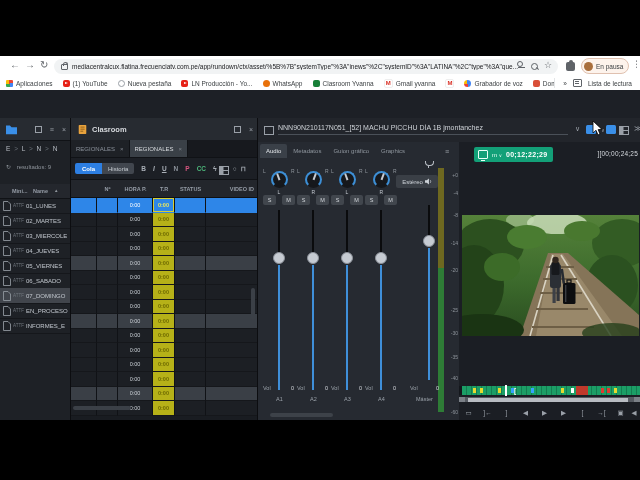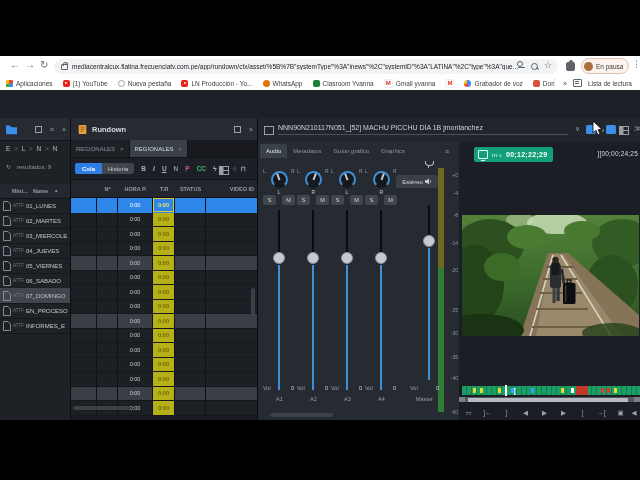--- a/index.html
+++ b/index.html
@@ -360,21 +360,21 @@
         </div>
       </div>
   </div>
 
   <div class="abs" id="rundown">
     <div class="phead">
       <svg style="margin-left:6px" width="11" height="13" viewBox="0 0 16 16">
         <rect x="2.5" y="1.5" width="11" height="13" rx="1" fill="#e8a33d"></rect>
           <path d="M5 4.5h6M5 7.5h6M5 10.5h4" stroke="#7a4e12" stroke-width="1.1"></path>
         </svg>
-      <span class="title">Rundown</span>
+      <span class="title">Clasroom</span>
       <span class="box-ic"></span>
       <span class="mini-ic">×</span>
     </div>
     <div class="abs" id="rd-tabs" style="top:22px;left:0;width:186px;height:17px;display:flex;background:#17191e;border-bottom:1px solid #101216">
         <div class="rtab">
           <span>REGIONALES</span>
           <span class="x">×</span>
         </div>
         <div class="rtab active">
           <span>REGIONALES</span>

